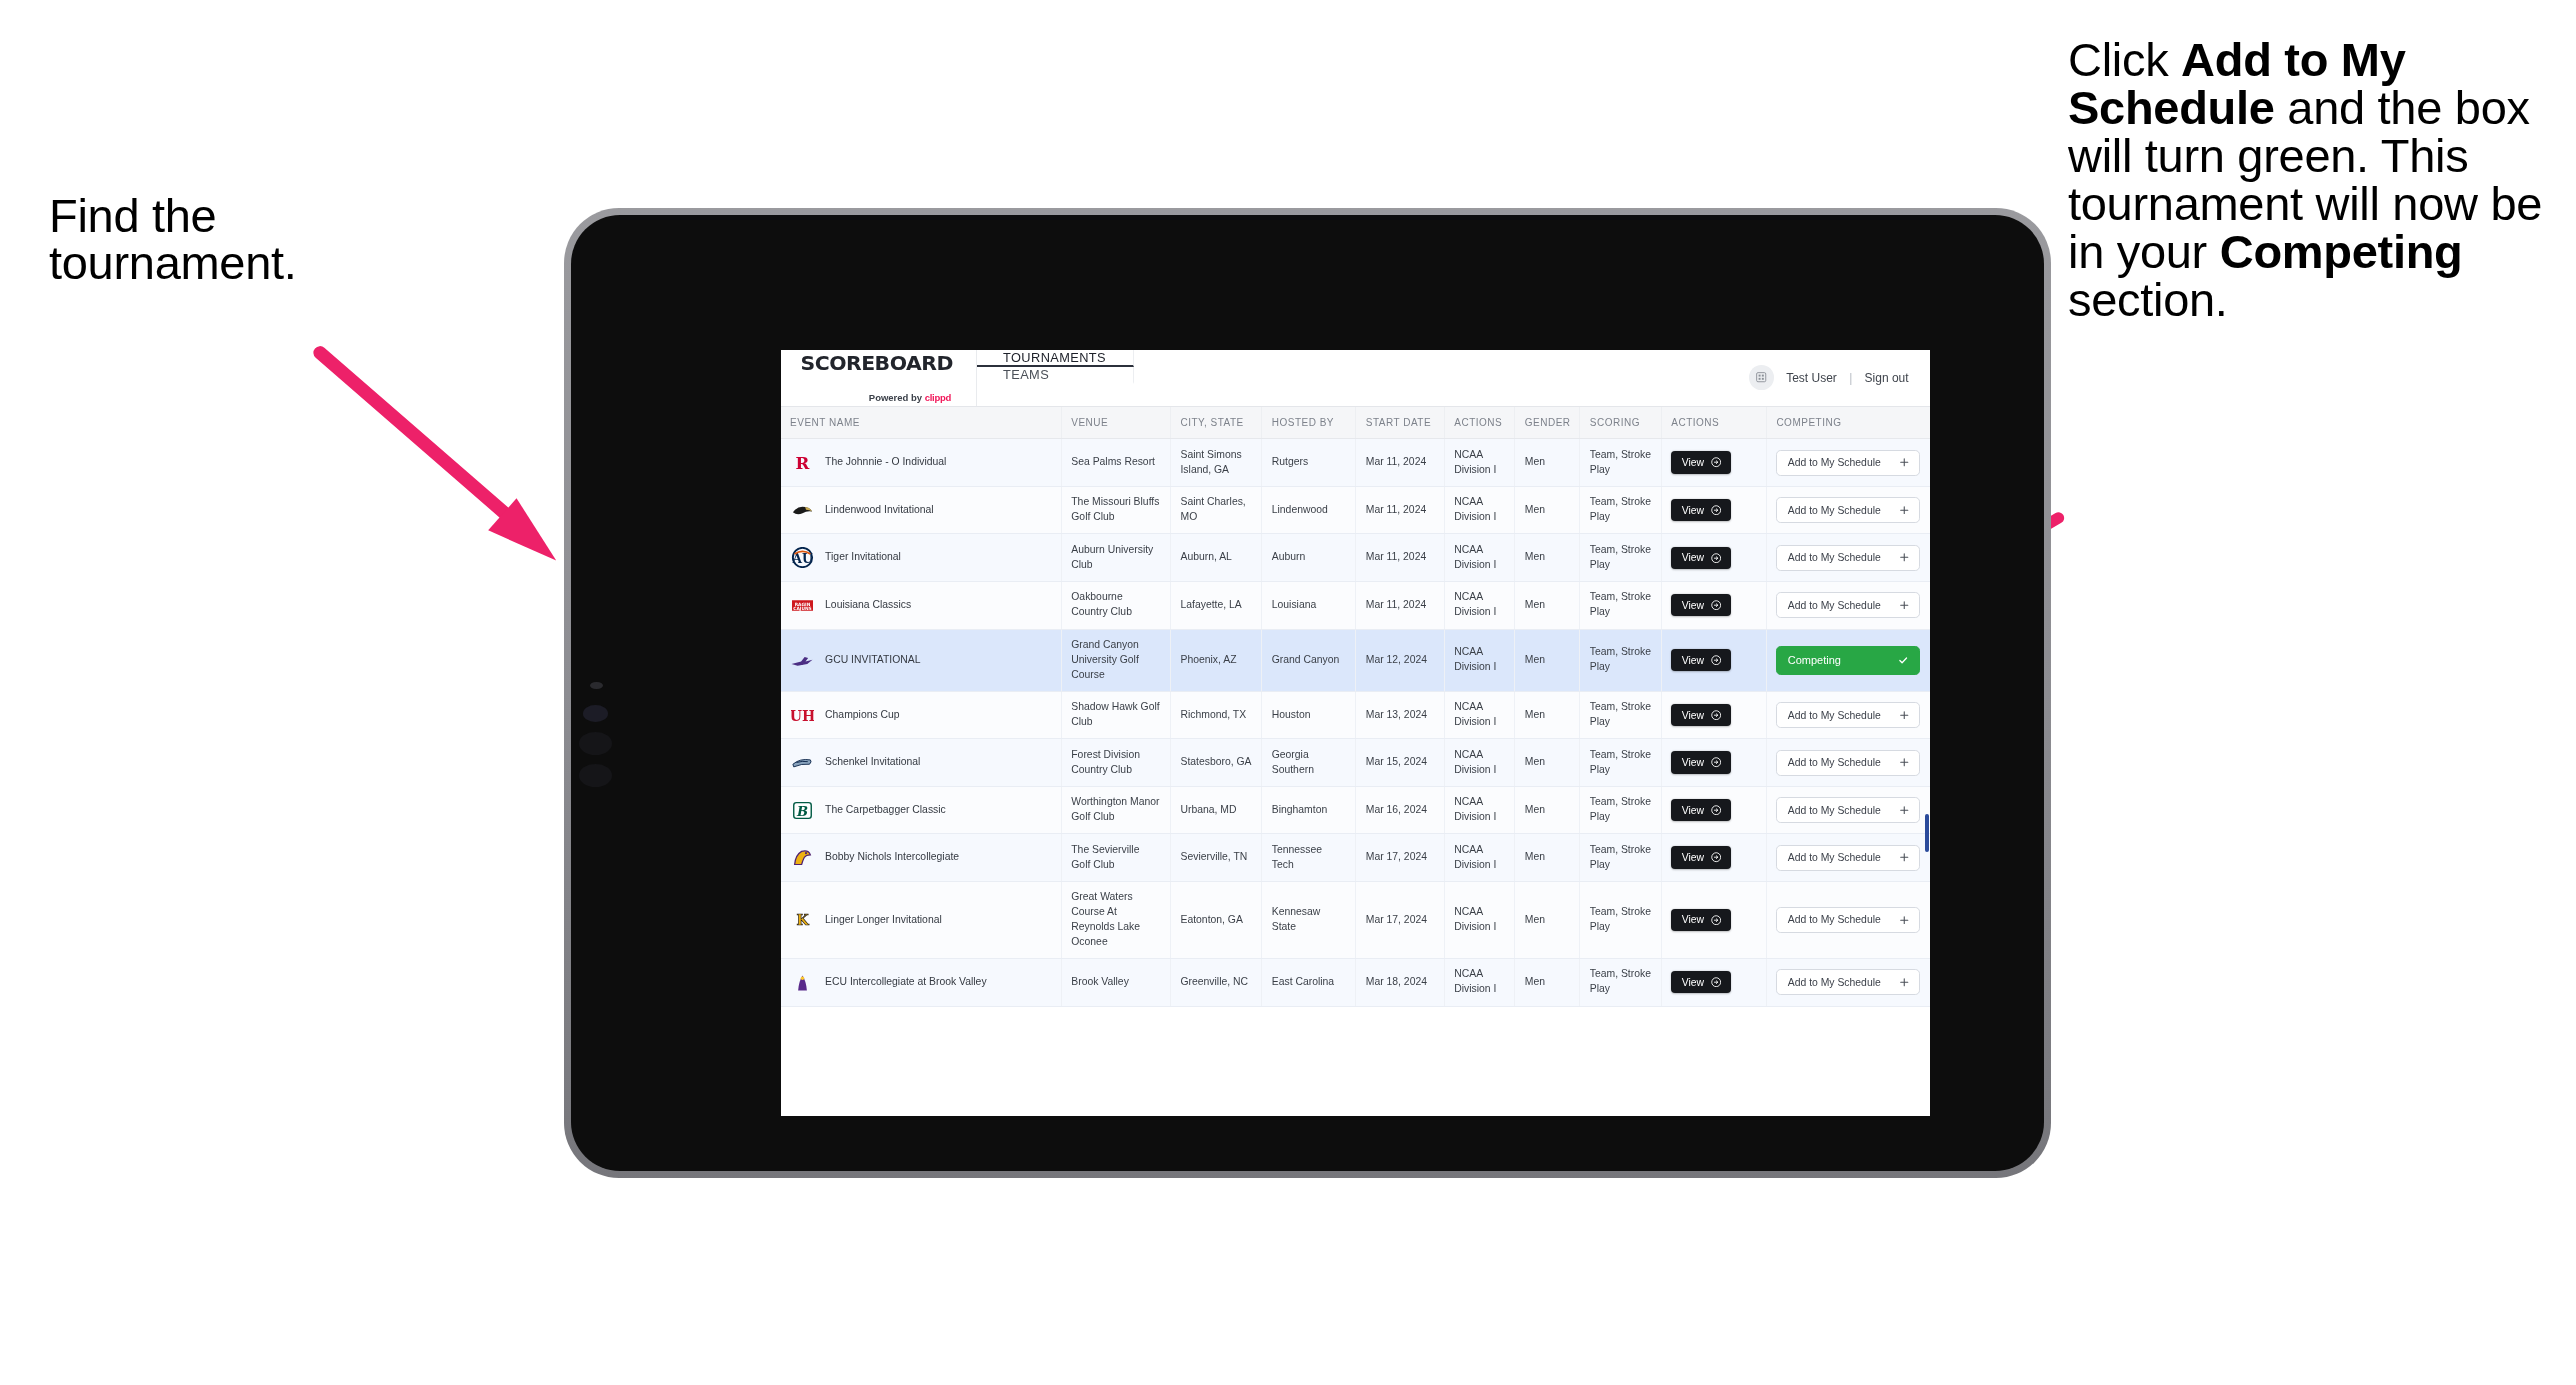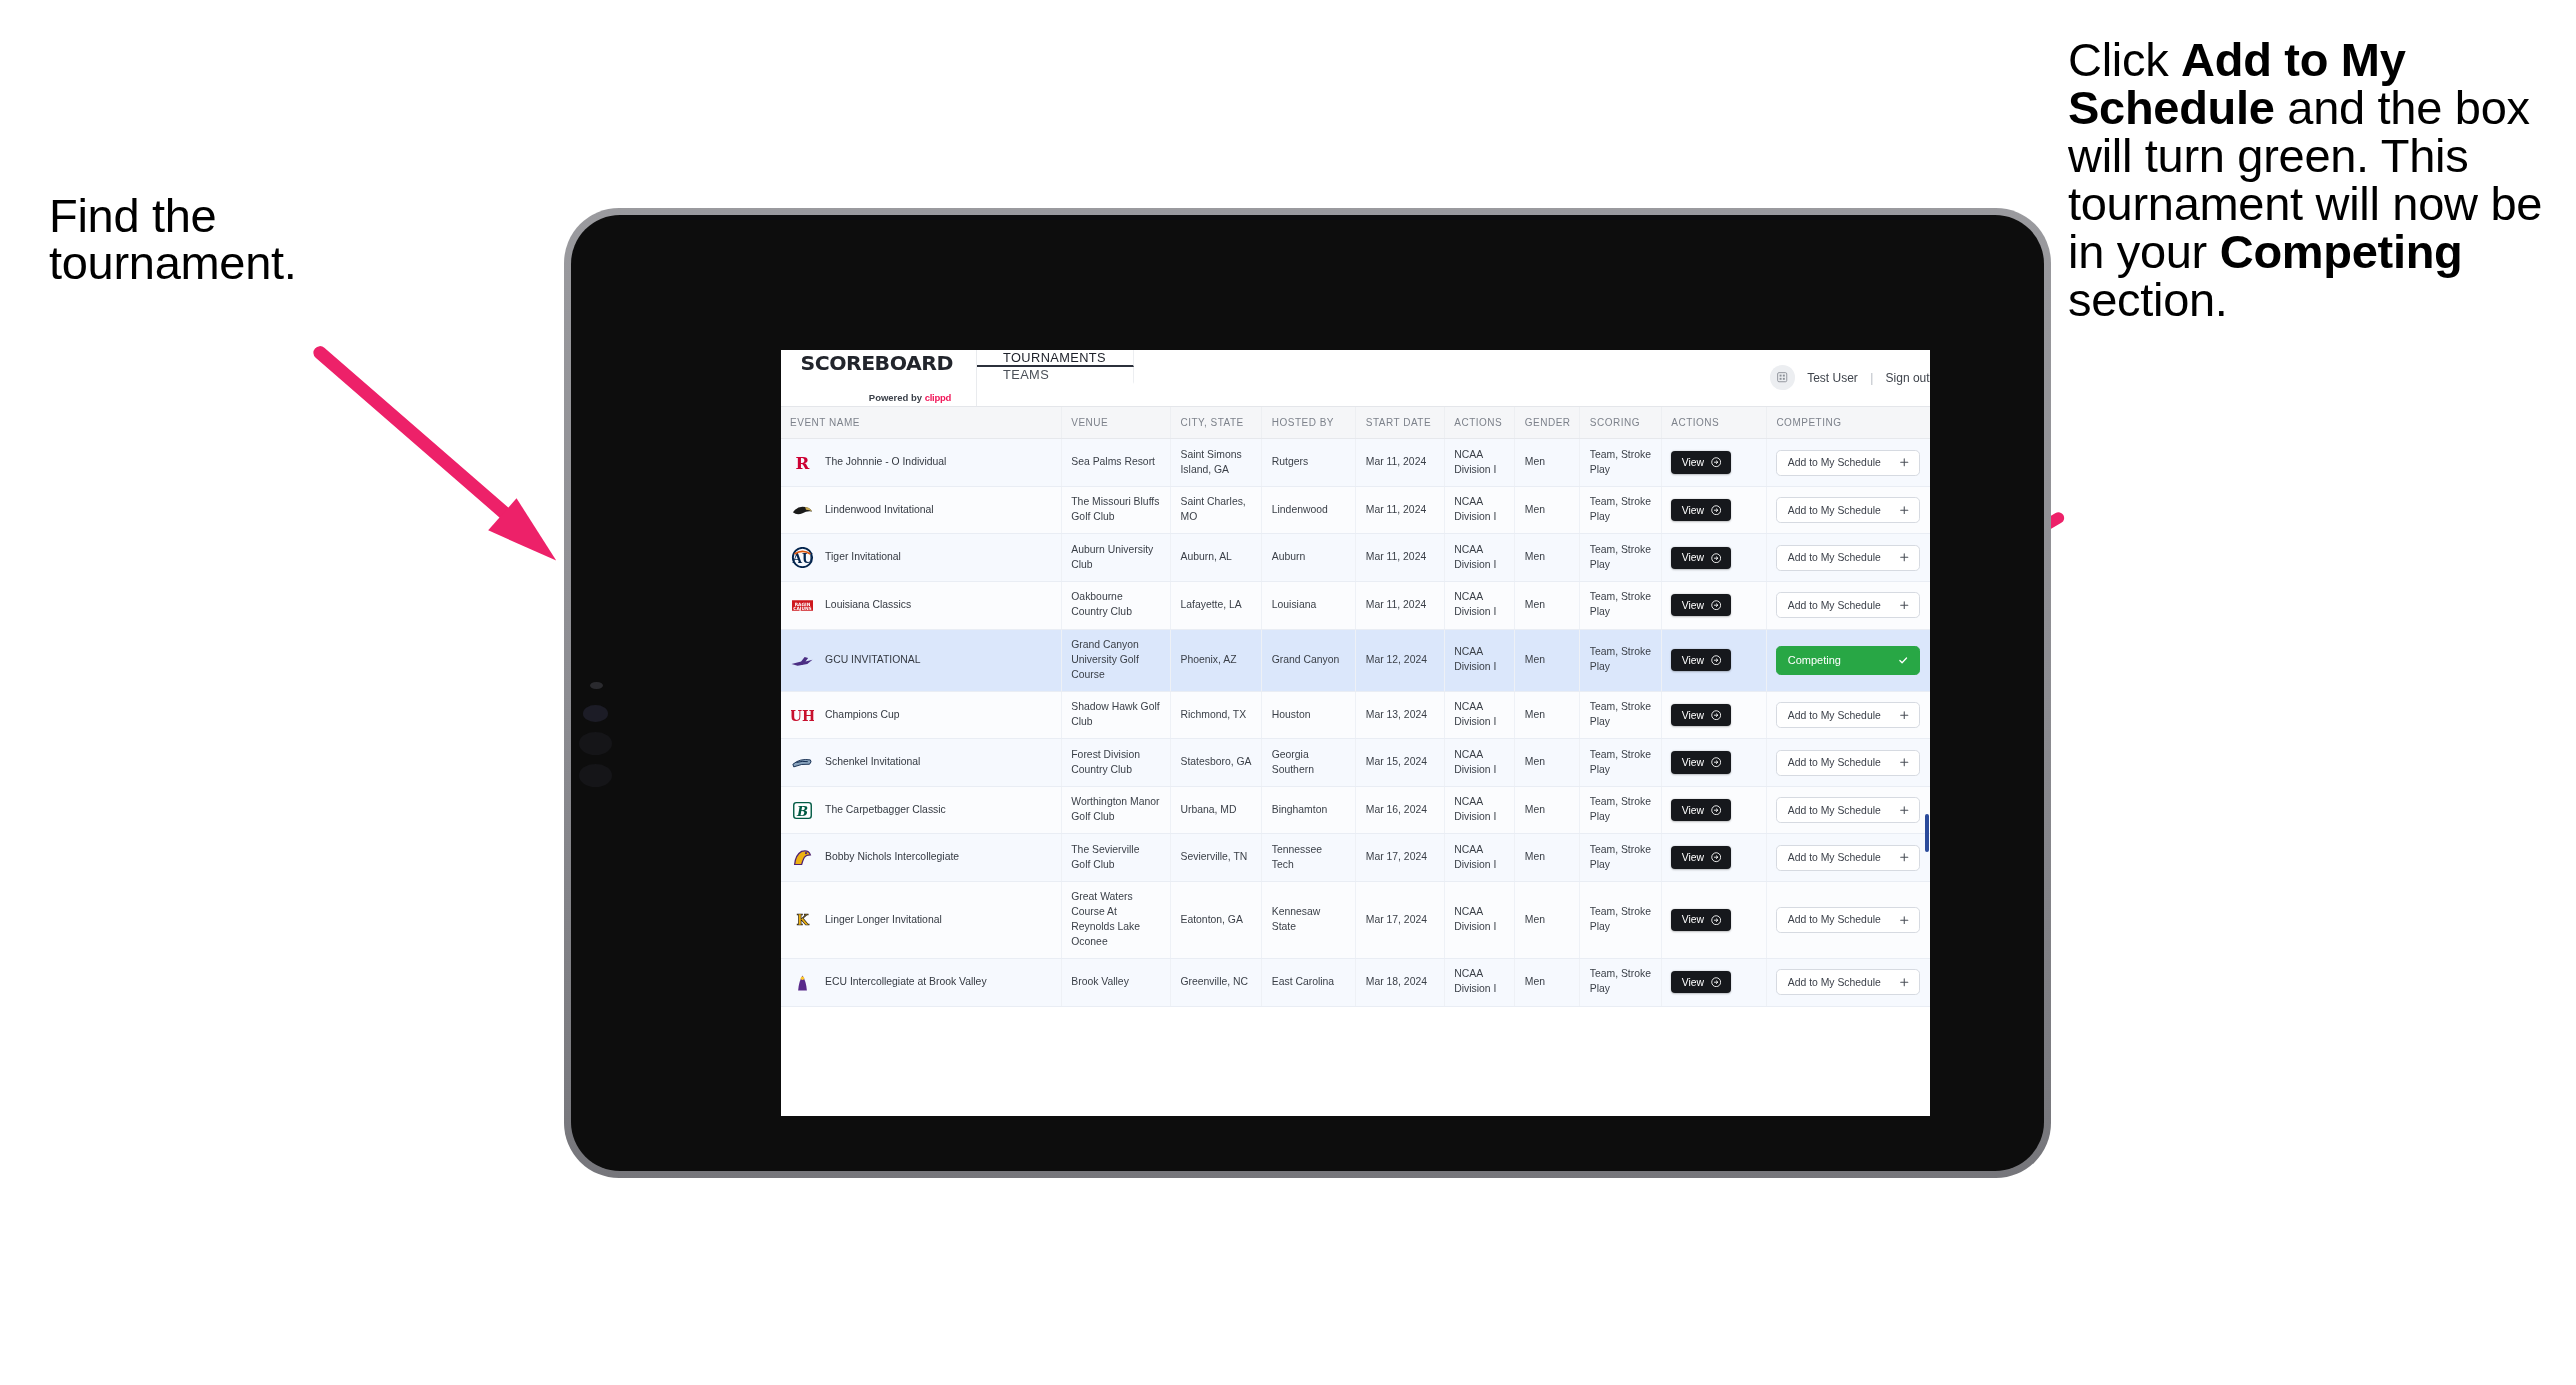--- a/index.html
+++ b/index.html
@@ -115,20 +115,21 @@
     border-right: 0.9px solid #eceef1;
   }
   .navtab.active {
     color: #1d2029;
     border-bottom-color: #2b303b;
     font-weight: 400;
   }
   .appbar-right {
     margin-left: auto;
     display: flex; align-items: center; gap: 12.3px;
+    padding-right: 21px;
     font-size: 12px;
     color: #3f444c;
   }
   .avatar {
     width: 24.6px; height: 24.6px; border-radius: 50%;
     background: #eceef1;
     display: flex; align-items: center; justify-content: center;
     color: #7a8089;
   }
   .sep { color: #b9bdc4; }

